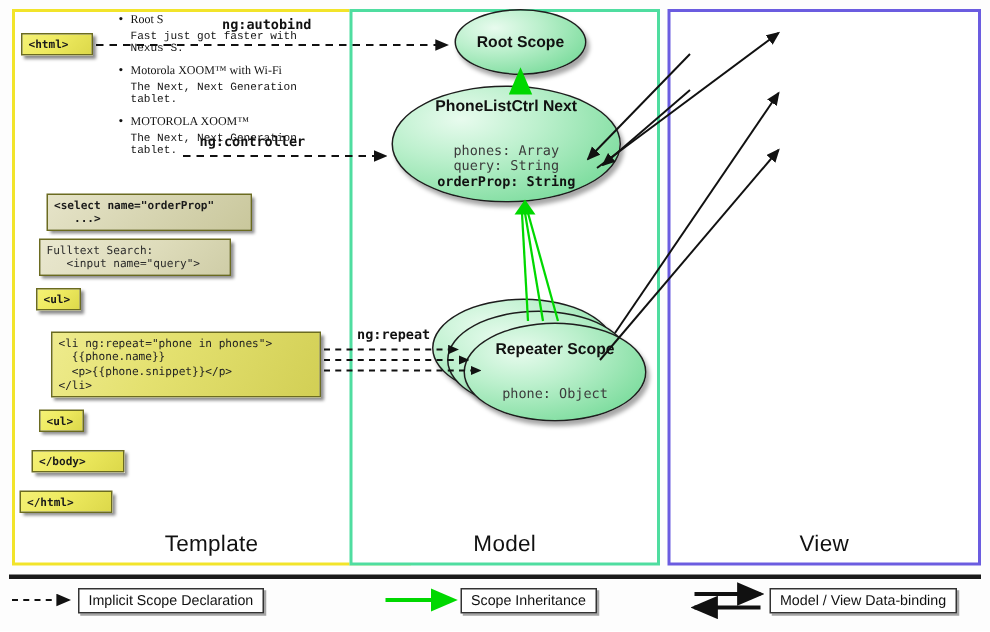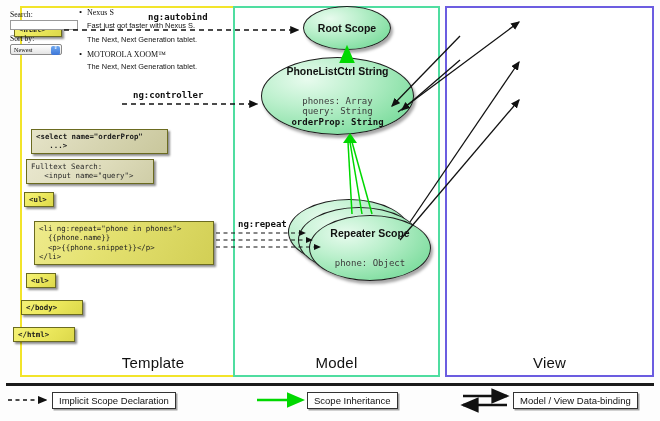--- a/index.html
+++ b/index.html
@@ -15,21 +15,21 @@
     overflow: hidden;
   }
 
   
   .column {
     position: absolute;
     top: 6px; height: 371px;
     background: #ffffff;
     border: 2px solid #cccccc;
   }
-  #col-template { left: 20px;   width: 266px; border-color: #f2e42a; }
+  #col-template { left: 8px;   width: 266px; border-color: #f2e42a; }
   #col-model    { left: 233px; width: 207px; border-color: #4fdda0; }
   #col-view     { left: 445px; width: 209px; border-color: #6b5ce0; }
 
   .column-label {
     position: absolute;
     bottom: 4px; left: 0; width: 100%;
     text-align: center;
     font-size: 15px;
     color: #111;
     letter-spacing: .2px;
@@ -138,21 +138,21 @@
   .phone-item { margin-bottom: 5.5px; }
   .phone-name {
     font-family: "Liberation Serif", serif;
     font-size: 8px; color: #111;
     position: relative; padding-left: 9px;
   }
   .phone-name::before {
     content: "•"; position: absolute; left: 1px; top: -1px; font-size: 9px;
   }
   .phone-snip {
-    font-family: Liberation Sans, sans-serif;
+    font-family: Liberation Mono, monospace;
     font-size: 7.4px; color: #111;
     padding-left: 9px; margin-top: 3.5px;
   }
 
   
   .conn-label {
     position: absolute;
     font-family: "DejaVu Sans Mono", monospace;
     font-size: 9px;
     font-weight: bold;
@@ -223,49 +223,41 @@
 
   <div class="codebox" style="left:13px; top:327px; width:62px;">&lt;/html&gt;</div>
 
   <div class="scope" style="left:303px; top:6px; width:88px; height:44px;">
     <div class="title">Root
 Scope</div>
   </div>
 
   <div class="scope" style="left:261px; top:57px; width:153px; height:78px;">
     <div class="title">PhoneListCtrl
-String</div>
+Next</div>
     <div class="props"><span>phones: Array
 query: String</span><br><b>orderProp: String</b></div>
   </div>
 
   <div class="scope-ghost" style="left:288px; top:199px; width:122px; height:66px;"></div>
   <div class="scope-ghost" style="left:298px; top:207px; width:122px; height:66px;"></div>
   <div class="scope" style="left:309px; top:215px; width:122px; height:66px;align-items:center;">
     <div class="title">Repeater
 Scope</div>
     <div class="props">phone: Object</div>
   </div>
 
-  <div class="view-form">
-    <div class="view-label">Search:</div>
-    <div class="view-input"></div>
-    <div class="view-label">Sort by:</div>
-    <div class="view-select">
-      <span>Newest</span>
-      <span class="spin">⇕</span>
-    </div>
-  </div>
 
   <div class="phone-list">
     <div class="phone-item">
-      <div class="phone-name">Nexus S</div>
+      <div class="phone-name">Root S</div>
       <div class="phone-snip">Fast just got faster with Nexus S.</div>
     </div>
     <div class="phone-item">
+      <div class="phone-name">Motorola XOOM™ with Wi-Fi</div>
       <div class="phone-snip">The Next, Next Generation tablet.</div>
     </div>
     <div class="phone-item">
       <div class="phone-name">MOTOROLA XOOM™</div>
       <div class="phone-snip">The Next, Next Generation tablet.</div>
     </div>
   </div>
 
   <div class="conn-label" style="left:148px; top:12px;">ng:autobind</div>
   <div class="conn-label" style="left:133px; top:90px;">ng:controller</div>

